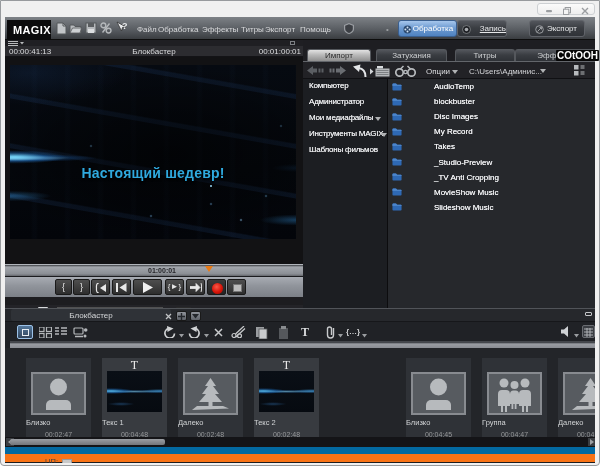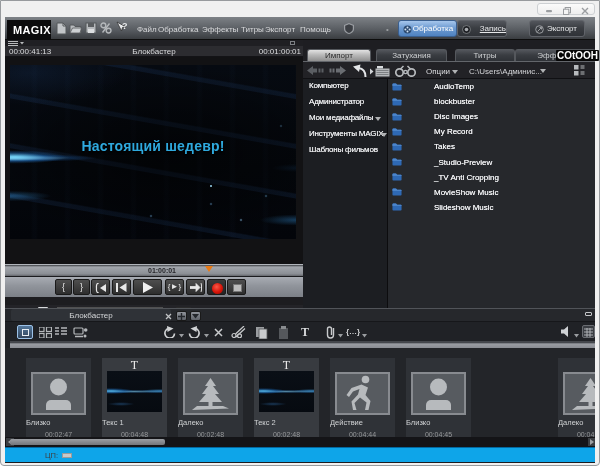--- a/index.html
+++ b/index.html
@@ -47,21 +47,21 @@
 #sbstrip{position:absolute;left:0;top:324px;width:590px;height:7px;background:linear-gradient(#44474c 0,#44474c 1.5px,#9a9da3 3px,#8a8d93 100%);}
 #cards{position:absolute;left:0;top:331px;width:590px;height:89px;background:#232529;overflow:hidden;}
 .card{position:absolute;top:10px;width:65px;height:79px;background:#2f3237;}
 .cardt{background:#383b40;}
 .ibox{position:absolute;left:5px;top:14px;width:55px;height:43px;background:#575b60;border:2px solid #888b90;}
 .clabel{position:absolute;left:0;top:60px;width:65px;text-align:left;font-size:7.5px;color:#d2d4d6;}
 .ctime{position:absolute;left:0;top:72.5px;width:65px;text-align:center;font-size:7px;color:#97999b;}
 .tletter{position:absolute;left:0;top:0px;width:65px;text-align:center;font-family:"Liberation Serif",serif;font-size:12px;color:#ececec;}
 .tthumb{position:absolute;left:5px;top:13px;width:55px;height:41px;background:#070b11;overflow:hidden;}
 #hscroll{position:absolute;left:0;top:420px;width:590px;height:10px;background:#141417;}
-#statusbar{position:absolute;left:0;top:430px;width:590px;height:15px;background:#0ea5e9;border-top:1px solid #0369a1;font-size:7.5px;color:#3f3f3f;}
+#statusbar{position:absolute;left:0;top:430px;width:590px;height:15px;background:#f97316;border-top:7px solid #0369a1;font-size:7.5px;color:#3f3f3f;}
 .v{position:absolute;}
 svg{display:block;}
 </style></head>
 <body>
 <div id="win">
  <div id="winbtns">
   <svg class="v" style="left:8px;top:6px;" width="7" height="3" viewBox="0 0 7 3">
         <rect x="0" y="0" width="6" height="2.2" rx="1" fill="#9a9da0"></rect>
       </svg>
   <svg class="v" style="left:25px;top:2.5px;" width="8" height="8" viewBox="0 0 8 8">
@@ -153,21 +153,21 @@
        radial-gradient(120px 40px at 20px 8px, rgba(35,70,120,.22), rgba(0,0,0,0) 80%),
        radial-gradient(70px 9px at 4px 92px, rgba(120,220,255,.95), rgba(40,130,220,.4) 45%, rgba(10,40,90,0) 75%),
        radial-gradient(110px 5px at 0px 93px, rgba(170,235,255,.9), rgba(30,110,200,.25) 55%, rgba(0,0,0,0) 80%),
        radial-gradient(55px 7px at 0px 131px, rgba(50,140,210,.45), rgba(0,0,0,0) 75%),
        radial-gradient(45px 7px at 286px 155px, rgba(50,140,210,.4), rgba(0,0,0,0) 80%),
        radial-gradient(30px 5px at 286px 103px, rgba(40,110,180,.12), rgba(0,0,0,0) 80%),
        radial-gradient(190px 95px at 160px 90px, rgba(0,0,0,.55), rgba(0,0,0,.25) 60%, rgba(0,0,0,0) 95%),
        repeating-linear-gradient(10deg, rgba(0,0,0,0) 0 40px, rgba(28,55,95,.28) 41px 44.5px, rgba(0,0,0,0) 46px 49px),
        repeating-linear-gradient(90deg, rgba(0,0,0,0) 0 21px, rgba(45,80,125,.035) 23px 26px, rgba(0,0,0,0) 28px 33px),
        linear-gradient(#060a11,#04070c 60%,#03050a);"></div>
-     <div class="v" style="left:0;top:73px;width:286px;text-align:center;font-weight:bold;font-size:14px;color:#2fa9de;text-shadow:0 2px 2px rgba(0,0,0,.9);letter-spacing:.2px;">Настоящий шедевр!</div>
+     <div class="v" style="left:0;top:100px;width:286px;text-align:center;font-weight:bold;font-size:14px;color:#2fa9de;text-shadow:0 2px 2px rgba(0,0,0,.9);letter-spacing:.2px;">Настоящий шедевр!</div>
      <div class="v" style="left:200px;top:120px;width:2px;height:2px;background:#9ad4f0;border-radius:50%;box-shadow:0 18px 1px rgba(120,190,240,.5), -60px 30px 1px rgba(120,190,240,.5), 30px 34px 1px rgba(150,210,250,.6), 55px 10px 1px rgba(120,190,240,.45), -120px -40px 1px rgba(120,190,240,.4), 70px -60px 1px rgba(120,190,240,.35);"></div>
    </div>
    <div id="ruler">
     <div class="v" style="left:8px;top:2.5px;width:298px;text-align:center;font-size:7px;font-weight:bold;color:#26262a;">01:00:01</div>
     <svg class="v" style="left:200px;top:2px;" width="8" height="6" viewBox="0 0 8 6">
             <path d="M0 0 h8 l-4 6z" fill="#e87a16"></path>
           </svg>
    </div>
    <div id="transport">
     <div class="tbtn" style="left:50px;width:17px;font-size:9px;line-height:14px;">{</div>
@@ -456,39 +456,43 @@
           </div>
           <div class="clabel">Далеко</div>
           <div class="ctime">00:02:48</div>
         </div>
   <div class="card cardt" style="left:249px;">
           <div class="tletter">T</div>
           <div class="tthumb" style="background:radial-gradient(30px 4px at 4px 20px, rgba(90,200,255,.85), rgba(30,120,210,.4) 45%, rgba(0,0,0,0) 75%),radial-gradient(26px 3px at 53px 20px, rgba(70,170,240,.65), rgba(0,0,0,0) 70%),radial-gradient(55px 2px at 27px 20.5px, rgba(130,210,250,.6), rgba(40,120,200,.25) 60%, rgba(0,0,0,0) 85%),radial-gradient(18px 2.5px at 14px 33px, rgba(60,140,220,.35), rgba(0,0,0,0) 75%),linear-gradient(#0a0f16,#060a10);"></div>
           <div class="clabel">Текс 2</div>
           <div class="ctime">00:02:48</div>
         </div>
-  <div class="card" style="left:325px;">
-          <div class="ibox">
-            <svg width="51" height="39" viewBox="0 0 51 39" style="position:absolute;left:0;top:0;">
-              <circle cx="28.5" cy="5.5" r="3.8" fill="#b7babd"></circle>
-              <path d="M24.5 10.5 L31 13.5 L28.5 21 L33.5 27 L31.5 36 H28 L29.5 28.5 L23 23.5 L17.5 29 L19.5 36 H16 L14.5 27.5 L21 20.5 L22.5 15 L16 17.5 L12 23 L9.5 21 L14.5 14 Z" fill="#b7babd"></path>
-            </svg>
-          </div>
-          <div class="clabel">Действие</div>
-          <div class="ctime">00:04:44</div>
-        </div>
   <div class="card" style="left:401px;">
           <div class="ibox">
             <svg width="51" height="39" viewBox="0 0 51 39" style="position:absolute;left:0;top:0;">
               <circle cx="25.5" cy="13" r="8.5" fill="#b7babd"></circle>
               <path d="M13 36 v-5 a5 5 0 0 1 5-5 h15 a5 5 0 0 1 5 5 v5 z" fill="#b7babd"></path>
             </svg>
           </div>
           <div class="clabel">Близко</div>
           <div class="ctime">00:04:45</div>
+        </div>
+  <div class="card" style="left:477px;">
+          <div class="ibox">
+            <svg width="51" height="39" viewBox="0 0 51 39" style="position:absolute;left:0;top:0;">
+              <circle cx="15" cy="9" r="4.5" fill="#b7babd"></circle>
+              <circle cx="36" cy="9" r="4.5" fill="#b7babd"></circle>
+              <circle cx="25.5" cy="11" r="4" fill="#b7babd"></circle>
+              <path d="M9 32 v-12 a4 4 0 0 1 4-4 h4 a4 4 0 0 1 4 4 v12 h-3 v6 h-2 v-6 h-2 v6 h-2 v-6z" fill="#b7babd"></path>
+              <path d="M30 32 v-12 a4 4 0 0 1 4-4 h4 a4 4 0 0 1 4 4 v12 h-3 v6 h-2 v-6 h-2 v6 h-2 v-6z" fill="#b7babd"></path>
+              <path d="M21 30 v-10 a3.5 3.5 0 0 1 3.5-3.5 h2 a3.5 3.5 0 0 1 3.5 3.5 v10 h-2.5 v5 h-1.8 v-5 h-1.4 v5 h-1.8 v-5z" fill="#b7babd"></path>
+            </svg>
+          </div>
+          <div class="clabel">Группа</div>
+          <div class="ctime">00:04:47</div>
         </div>
   <div class="card" style="left:553px;">
           <div class="ibox">
             <svg width="51" height="39" viewBox="0 0 51 39" style="position:absolute;left:0;top:0;">
               <path d="M25.5 4 L31 12 H28 L34 20 H30 L37 28 H14 L21 20 H17 L23 12 H20 Z" fill="#b7babd"></path>
               <rect x="23.5" y="28" width="4" height="5" fill="#b7babd"></rect>
               <path d="M7 36 L44 34.5 L38 32 H12 Z" fill="#b7babd"></path>
             </svg>
           </div>
           <div class="clabel">Далеко</div>

